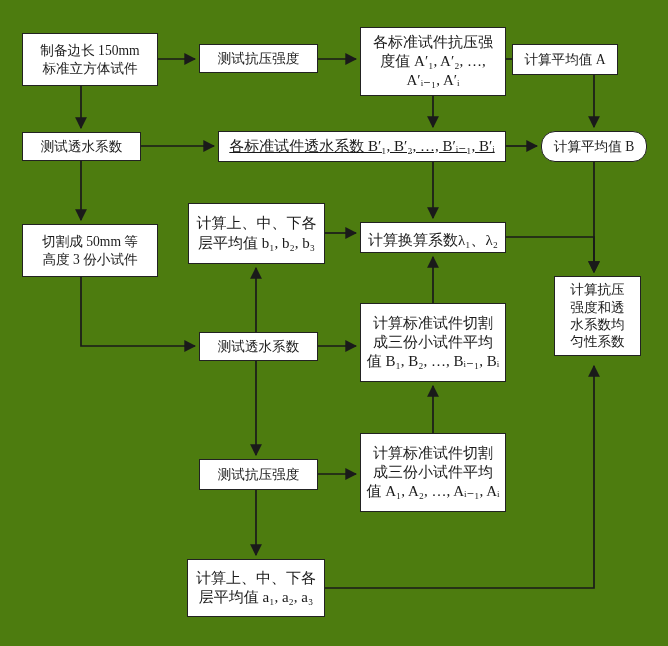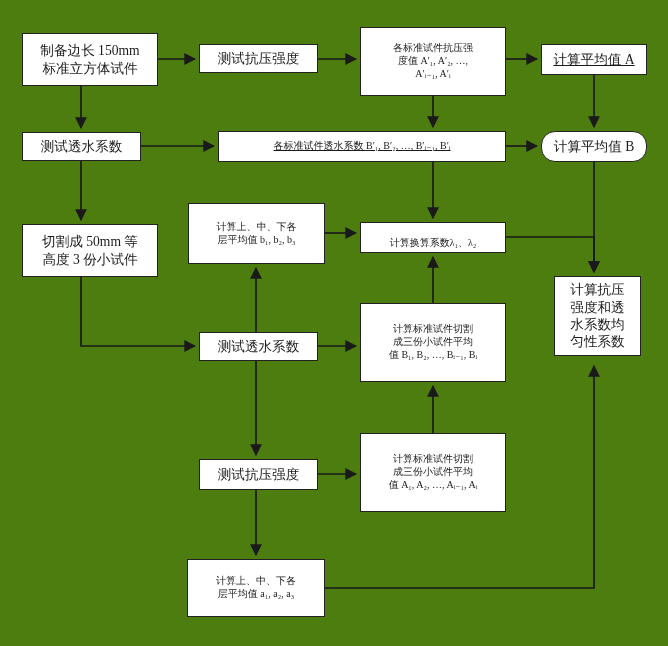--- a/index.html
+++ b/index.html
@@ -41,21 +41,21 @@
     line-height: 1.28;
     padding: 2px 4px;
     font-family: "Liberation Serif", "DejaVu Serif", serif;
   }
   .node .txt {
     display: block;
     width: 100%;
     white-space: pre-line;
   }
   .fs14 { font-size: 13.6px; }
-  .fs13 { font-size: 10px; }
+  .fs13 { font-size: 15px; }
 </style>
 </head>
 <body>
 
 <div id="flowchart-root">
 
   <svg class="edges" viewBox="0 0 668 646" width="668" height="646">
     <defs>
       <marker id="arrow" viewBox="0 0 10 10" refX="9" refY="5" markerWidth="7" markerHeight="7" orient="auto-start-reverse">
         <path d="M 0 0 L 10 5 L 0 10 z" fill="#1a1a1a"></path>
@@ -117,21 +117,21 @@
   <div class="node fs14" style="left:199px; top:44px; width:119px; height:29px;">
     <span class="txt">测试抗压强度</span>
   </div>
 
   <div class="node fs13" style="left:360px; top:27px; width:146px; height:69px;">
     <span class="txt">各标准试件抗压强
 度值 A′₁, A′₂, …,
 A′ᵢ₋₁, A′ᵢ</span>
   </div>
 
-  <div class="node fs14" style="left:541px; top:44px; width:106px; height:31px;text-decoration:underline;">
+  <div class="node fs14" style="left:512px; top:44px; width:106px; height:31px;">
     <span class="txt">计算平均值 A</span>
   </div>
 
   <div class="node fs14" style="left:22px; top:132px; width:119px; height:29px;">
     <span class="txt">测试透水系数</span>
   </div>
 
   <div class="node fs13" style="left:218px; top:131px; width:288px; height:31px;text-decoration:underline;">
     <span class="txt">各标准试件透水系数 B′₁, B′₂, …, B′ᵢ₋₁, B′ᵢ</span>
   </div>

